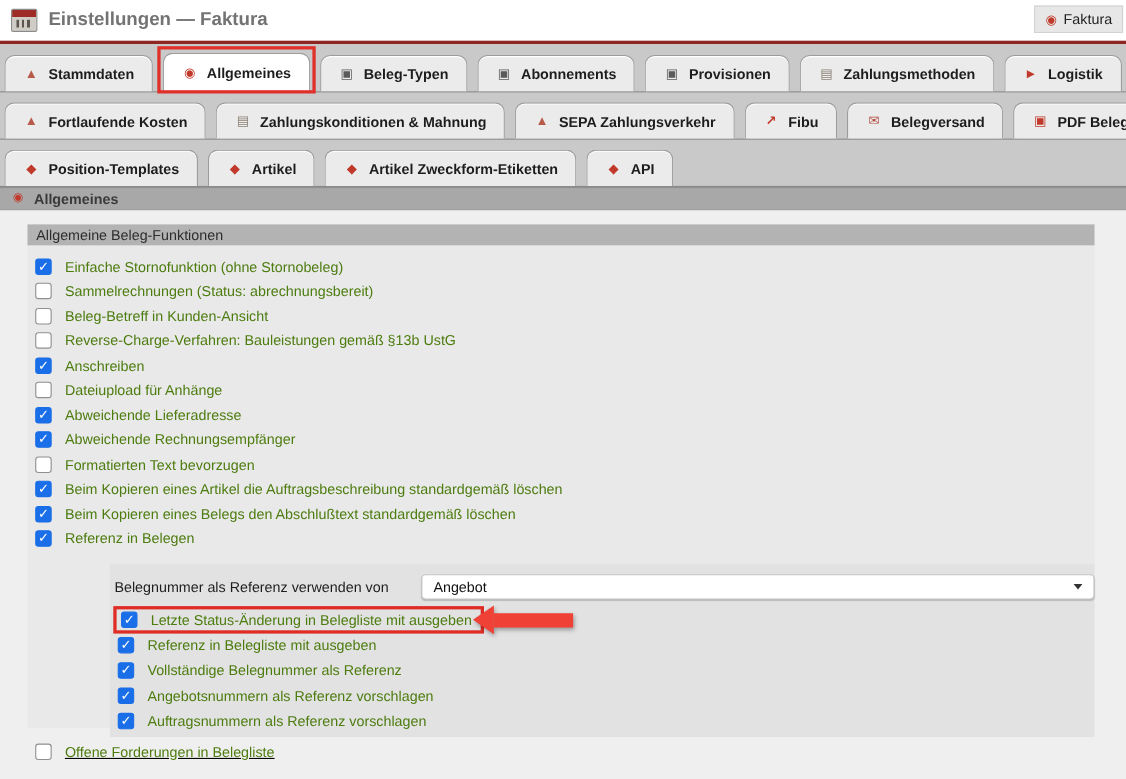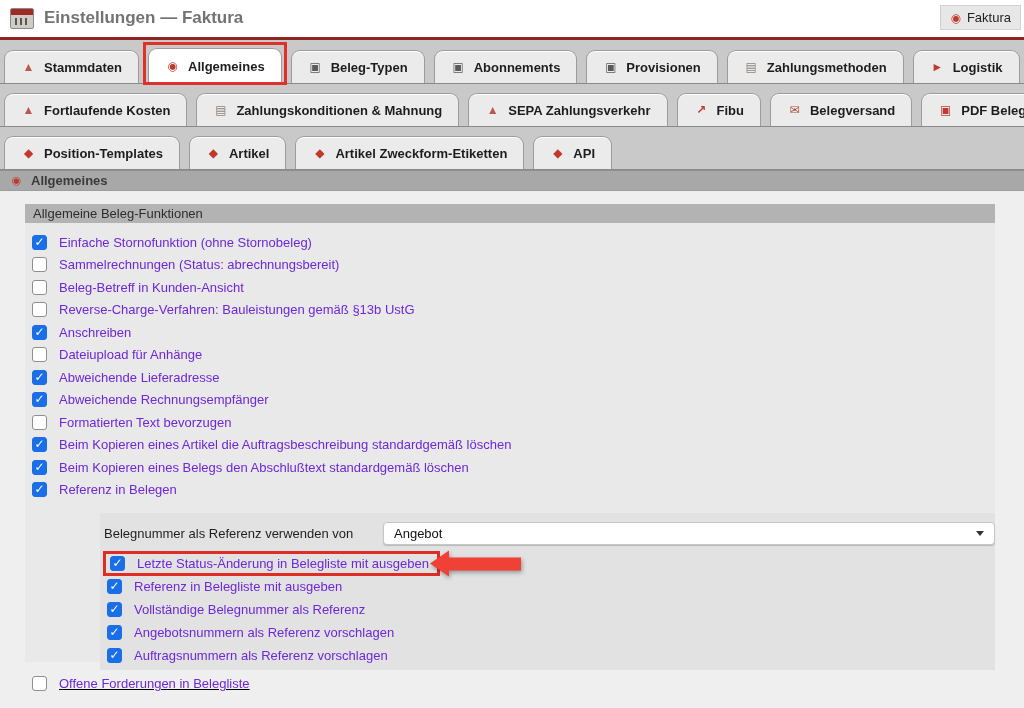--- a/index.html
+++ b/index.html
@@ -36,21 +36,21 @@
   .section-bar .ticon{font-size:11px;}
   
   .panel{position:absolute;left:25px;top:204px;width:970px;height:458px;background:#e9e9e9;}
   .panel-header{height:19px;background:#b3b3b3;display:flex;align-items:center;padding-left:8px;
     font-size:13px;font-weight:normal;color:#2d2d2d;}
   .cbx-list{padding:8px 0 0 7px;}
   .cbx-row{display:flex;align-items:center;gap:12px;height:22.5px;}
   .cbx{flex:0 0 auto;width:15px;height:15px;box-sizing:border-box;border:1px solid #8f8f8f;border-radius:3px;
     background:#fff;color:#fff;font-size:12px;line-height:13px;font-weight:bold;text-align:center;cursor:pointer;}
   .cbx.on{background:#1a6fe8;border-color:#1a6fe8;}
-  .cbx-label{font-size:13px;color:#6d28d9;}
+  .cbx-label{font-size:13px;color:#4d7c0f;}
   
   .sub-panel{position:absolute;left:32px;top:309px;right:0;height:157px;background:#e2e2e2;padding-top:7px;box-sizing:border-box;margin-left:43px;}
   .select-row{display:flex;align-items:center;height:26px;padding-left:4px;}
   .select-label{flex:0 0 279px;font-size:13px;color:#1e1e1e;}
   .select{width:622px;height:21px;background:#fff;border:1px solid #c6c6c6;border-radius:4px;
     box-shadow:0 1px 1px rgba(0,0,0,0.18);display:flex;align-items:center;padding:0 10px;font-size:13px;color:#111;cursor:pointer;}
   .select .chev{margin-left:auto;width:0;height:0;border-left:4px solid transparent;border-right:4px solid transparent;border-top:5px solid #333;}
   .group-list{margin-top:6px;padding-left:7px;}
   .group-list .cbx-row{height:23px;}
   .hl-wrap{position:relative;display:inline-flex;align-items:center;gap:12px;

